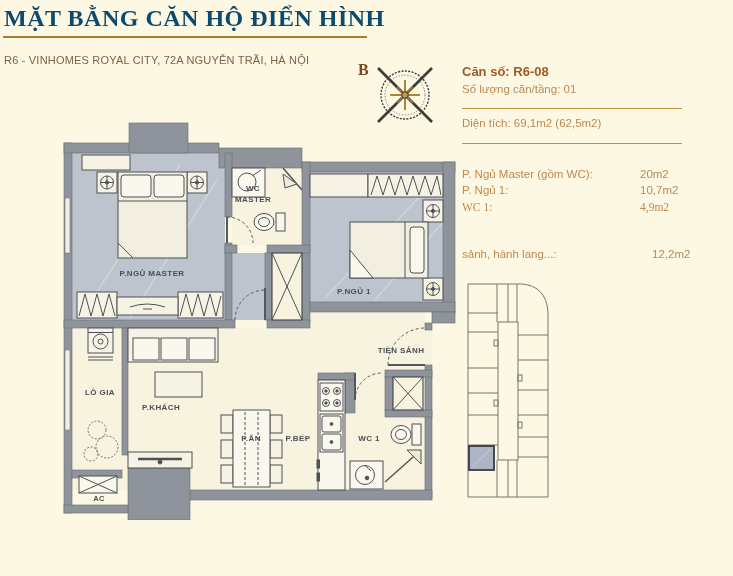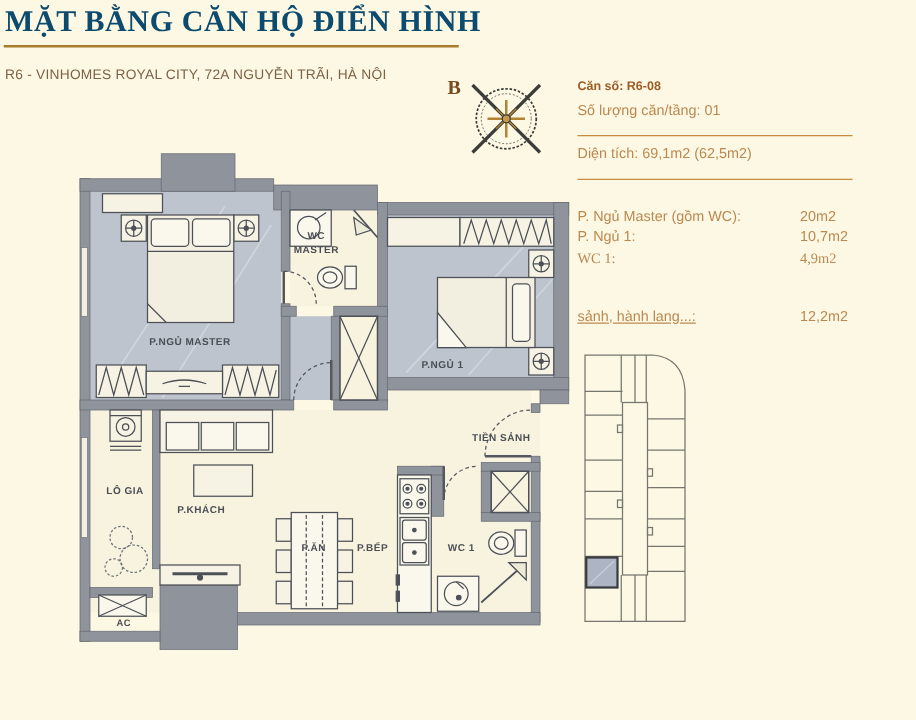--- a/index.html
+++ b/index.html
@@ -16,31 +16,31 @@
     font-size:24px;font-weight:bold;color:#0c4a6e;letter-spacing:.5px;
     white-space:nowrap;
   }
   .title-underline{left:3px;top:36px;width:364px;height:2px;background:#A87B2E;}
   .page-subtitle{
     left:4px;top:54px;font-size:11px;font-weight:normal;color:#7D6245;
     letter-spacing:.2px;white-space:nowrap;
   }
   
   .info-panel{left:462px;top:60px;width:240px;height:215px;font-size:11.5px;color:#BB8950;}
-  .info-panel .unit{left:0;top:4px;font-size:10px;font-weight:bold;color:#9C5B24;white-space:nowrap;}
+  .info-panel .unit{left:0;top:4px;font-size:13px;font-weight:bold;color:#9C5B24;white-space:nowrap;}
   .info-panel .perfloor{left:0;top:23px;white-space:nowrap;}
   .divider{left:0;width:220px;height:0;border-top:1px solid #C68C3F;}
   .d1{top:48px;} .d2{top:83px;}
   .area-line{left:0;top:57px;white-space:nowrap;}
   .room-row{left:0;width:240px;height:15px;white-space:nowrap;}
   .room-row .val{position:absolute;left:178px;top:0;}
   .r0{top:91px;} .r1{top:107.5px;} .r2{top:124px;} .r3{top:140.5px;font-family:Liberation Serif, serif;}
   .other1{left:0;top:171px;white-space:nowrap;}
-  .other2{left:0;top:187.5px;white-space:nowrap;text-decoration:underline;}
-  .other-val{left:178px;top:187.5px;}
+  .other2{left:0;top:187.5px;white-space:nowrap;}
+  .other-val{left:190px;top:187.5px;}
   
   svg{display:block;}
   svg text{font-family:"Liberation Sans",sans-serif;}
   .room-label{font-size:8px;font-weight:bold;fill:#4B4F55;letter-spacing:.4px;text-anchor:middle;}
   .room-label.small{font-size:7.5px;}
 </style>
 </head>
 <body>
 
 <h1 class="abs page-title">MẶT BẰNG CĂN HỘ ĐIỂN HÌNH</h1>

